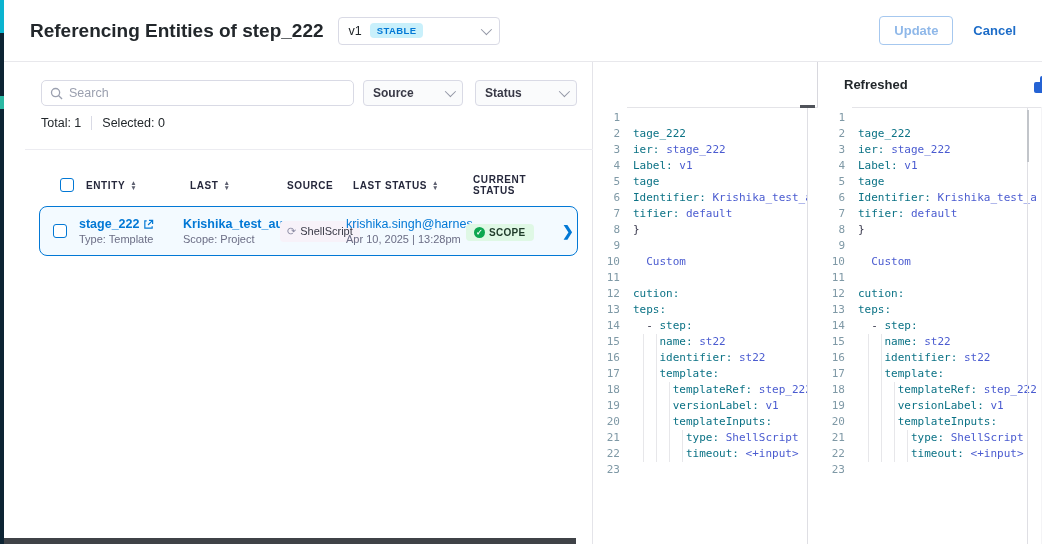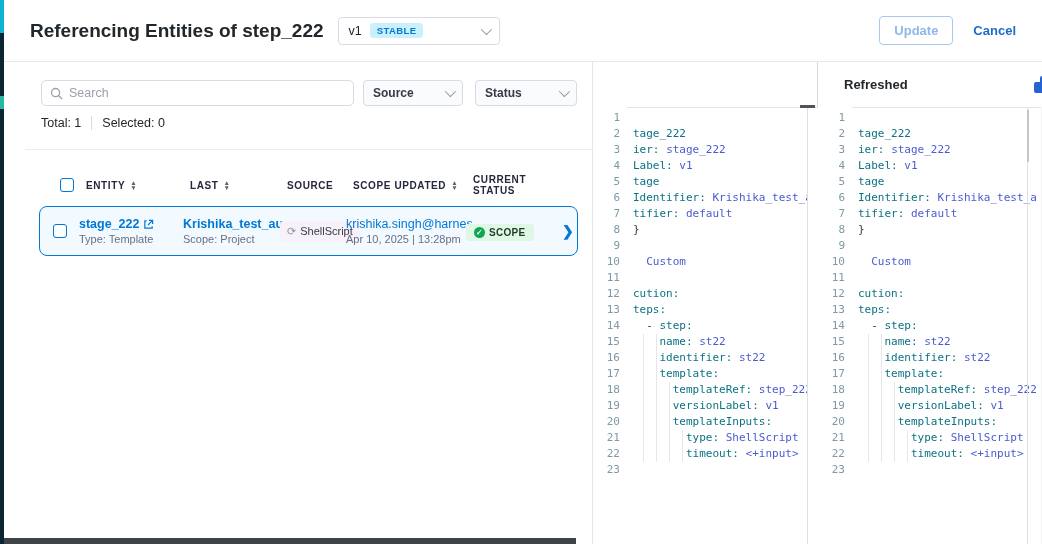--- a/index.html
+++ b/index.html
@@ -153,21 +153,21 @@
           <span>LAST</span>
           <span class="sort">
               <span>▲</span>
               <span>▼</span>
             </span>
         </span>
         <span class="th">
           <span>SOURCE</span>
         </span>
         <span class="th">
-          <span>SCOPE UPDATED</span>
+          <span>LAST STATUS</span>
           <span class="sort">
               <span>▲</span>
               <span>▼</span>
             </span>
         </span>
         <span class="th">
           <span>CURRENT STATUS</span>
         </span>
         <span></span>
       </div>

